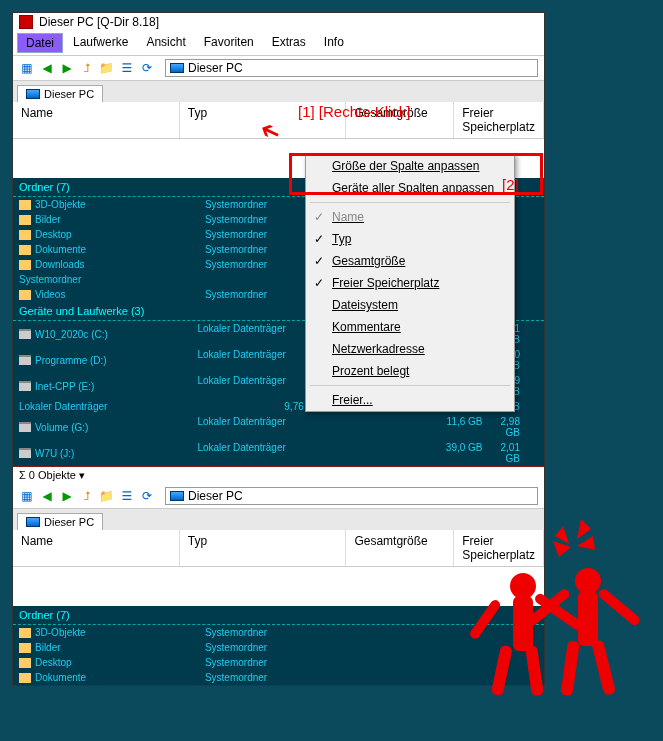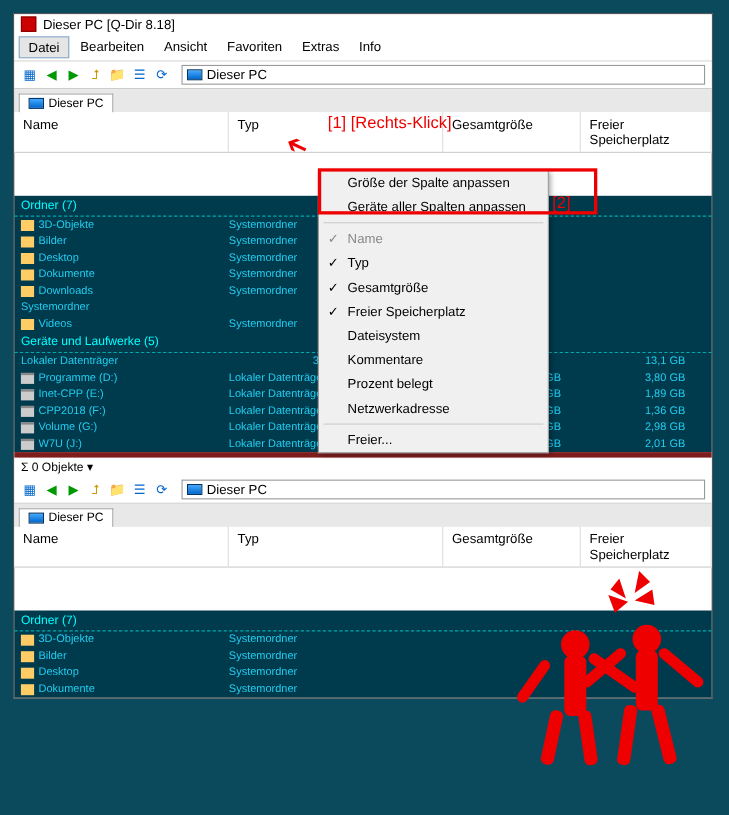--- a/index.html
+++ b/index.html
@@ -1,60 +1,60 @@
 <!DOCTYPE html>
 <html><head>
 <meta charset="utf-8">
 <style>
 * { box-sizing: border-box; margin: 0; padding: 0; font-family: "Segoe UI", Tahoma, sans-serif; }
 body { background: #0a4a5c; padding: 12px; width: 663px; height: 741px; overflow: hidden; position: relative; }
-.window { background: #fff; border: 1px solid #333; width: 636px; }
+.window { background: #fff; border: 1px solid #333; width: 533px; }
 .titlebar { background: #fff; padding: 2px 6px; display: flex; align-items: center; gap: 6px; font-size: 12px; }
 .app-icon { width: 14px; height: 14px; background: #c00; display: inline-block; border: 1px solid #800; }
 .menubar { background: #fff; padding: 2px 4px; display: flex; gap: 2px; font-size: 12px; border-bottom: 1px solid #ccc; }
 .menubar span { padding: 2px 8px; cursor: default; }
-.menubar span.sel { background: #e5e5e5; border: 1px solid #8ac; }
+.menubar span.sel { background: #8b5cf6; border: 1px solid #8ac; }
 .toolbar { background: #fff; padding: 3px 6px; display: flex; align-items: center; gap: 4px; border-bottom: 1px solid #ccc; font-size: 12px; }
 .tb-icon { width: 16px; height: 16px; display: inline-flex; align-items: center; justify-content: center; font-size: 12px; }
 .address { border: 1px solid #999; padding: 1px 4px; display: flex; align-items: center; gap: 4px; flex: 1; margin-left: 6px; }
 .monitor-icon { width: 14px; height: 10px; background: linear-gradient(#4af,#06c); border: 1px solid #036; display: inline-block; }
 .tabs { background: #e8e8e8; padding: 4px 4px 0; display: flex; }
 .tab { background: #fff; border: 1px solid #aaa; border-bottom: none; padding: 2px 8px; font-size: 11px; display: flex; align-items: center; gap: 4px; }
 .pane { background: #003a4d; margin-top: 39px; }
 .header-row { background: #fff; display: flex; border-bottom: 1px solid #ccc; font-size: 12px; }
 .header-row > div { padding: 4px 8px; border-right: 1px solid #ddd; }
 .col-name { width: 195px; } .col-typ { width: 195px; } .col-size { width: 125px; text-align: left; } .col-free { flex: 1; text-align: left; }
 .group-row { color: #0ff; font-size: 11px; padding: 3px 6px; border-bottom: 1px dashed #0aa; }
 .item-row { display: flex; color: #2ce; font-size: 10px; padding: 2px 6px; }
 .item-row .c1 { width: 189px; display: flex; align-items: center; gap: 4px; }
 .item-row .c2 { width: 195px; } .item-row .c3 { width: 125px; text-align: right; padding-right: 18px; } .item-row .c4 { flex: 1; text-align: right; padding-right: 18px; }
 .folder-ic { width: 12px; height: 10px; background: #fc6; display: inline-block; }
 .drive-ic { width: 12px; height: 10px; background: #ccc; display: inline-block; border-top: 2px solid #888; }
-.statusbar { background: #fff; padding: 2px 6px; font-size: 11px; border-top: 5px solid #7f1d1d; }
+.statusbar { background: #fff; padding: 2px 6px; font-size: 11px; border-top: 1px solid #7f1d1d; }
 .context-menu { position: absolute; background: #f0f0f0; border: 1px solid #999; box-shadow: 2px 2px 5px rgba(0,0,0,.4); font-size: 12px; min-width: 210px; }
 .context-menu .item { padding: 4px 12px 4px 26px; position: relative; }
 .context-menu .sep { height: 1px; background: #ccc; margin: 3px 4px; }
 .context-menu .ck::before { content: '✓'; position: absolute; left: 8px; }
 .context-menu .dis { color: #888; }
 .red-box { position: absolute; border: 3px solid #e00; pointer-events: none; }
 .anno { position: absolute; color: #e00; font-weight: normal; font-size: 15px; pointer-events: none; }
 .arrow { position: absolute; color: #e00; font-size: 24px; transform: rotate(205deg); pointer-events: none; }
 .dancers { position: absolute; right: 20px; bottom: 30px; pointer-events: none; }
 </style>
 </head>
 <body>
 
 <div class="window">
   <div class="titlebar">
     <span class="app-icon"></span>
     <span>Dieser PC  [Q-Dir 8.18]</span>
   </div>
   <div class="menubar">
     <span class="sel">Datei</span>
-    <span>Bearbeiten</span>
+    <span>Laufwerke</span>
     <span>Ansicht</span>
     <span>Favoriten</span>
     <span>Extras</span>
     <span>Info</span>
   </div>
 
   <div class="toolbar">
     <span class="tb-icon" style="color:#06c">▦</span>
     <span class="tb-icon" style="color:#090">◀</span>
     <span class="tb-icon" style="color:#090">▶</span>
@@ -135,23 +135,27 @@
         <div class="item-row">
     <div class="c1">
             <span class="folder-ic"></span>
             <span>Videos</span>
           </div>
     <div class="c2">Systemordner</div>
     <div class="c3"></div>
     <div class="c4"></div>
         </div>
       </div>
-    <div class="group-row">Geräte und Laufwerke (5)</div>
+    <div class="group-row">Geräte und Laufwerke (3)</div>
     <div id="drives1">
         <div class="item-row">
+    <div class="c1">
+            <span class="drive-ic"></span>
+            <span>W10_2020c (C:)</span>
+          </div>
     <div class="c2">Lokaler Datenträger</div>
     <div class="c3">39,0 GB</div>
     <div class="c4">13,1 GB</div>
         </div>
         <div class="item-row">
     <div class="c1">
             <span class="drive-ic"></span>
             <span>Programme (D:)</span>
           </div>
     <div class="c2">Lokaler Datenträger</div>
@@ -161,24 +165,20 @@
         <div class="item-row">
     <div class="c1">
             <span class="drive-ic"></span>
             <span>Inet-CPP (E:)</span>
           </div>
     <div class="c2">Lokaler Datenträger</div>
     <div class="c3">9,76 GB</div>
     <div class="c4">1,89 GB</div>
         </div>
         <div class="item-row">
-    <div class="c1">
-            <span class="drive-ic"></span>
-            <span>CPP2018 (F:)</span>
-          </div>
     <div class="c2">Lokaler Datenträger</div>
     <div class="c3">9,76 GB</div>
     <div class="c4">1,36 GB</div>
         </div>
         <div class="item-row">
     <div class="c1">
             <span class="drive-ic"></span>
             <span>Volume (G:)</span>
           </div>
     <div class="c2">Lokaler Datenträger</div>
@@ -259,32 +259,32 @@
             <span>Dokumente</span>
           </div>
     <div class="c2">Systemordner</div>
     <div class="c3"></div>
     <div class="c4"></div>
         </div>
       </div>
   </div>
 </div>
 
-<div class="context-menu" style="left:289px; top:154px;">
+<div class="context-menu" style="left:305px; top:154px;text-decoration:underline;">
   <div class="item">Größe der Spalte anpassen</div>
   <div class="item">Geräte aller Spalten anpassen</div>
   <div class="sep"></div>
   <div class="item ck dis">Name</div>
   <div class="item ck">Typ</div>
   <div class="item ck">Gesamtgröße</div>
   <div class="item ck">Freier Speicherplatz</div>
   <div class="item">Dateisystem</div>
   <div class="item">Kommentare</div>
+  <div class="item">Netzwerkadresse</div>
   <div class="item">Prozent belegt</div>
-  <div class="item">Netzwerkadresse</div>
   <div class="sep"></div>
   <div class="item">Freier...</div>
 </div>
 
 <div class="red-box" style="left:289px; top:153px; width:254px; height:42px;"></div>
 <div class="anno" style="left:298px; top:103px;">[1] [Rechts-Klick]</div>
 <div class="anno" style="left:502px; top:176px;">[2]</div>
 <div class="arrow" style="left:260px; top:118px;">➔</div>
 
 <svg class="dancers" width="180" height="220" viewBox="0 0 180 220">

